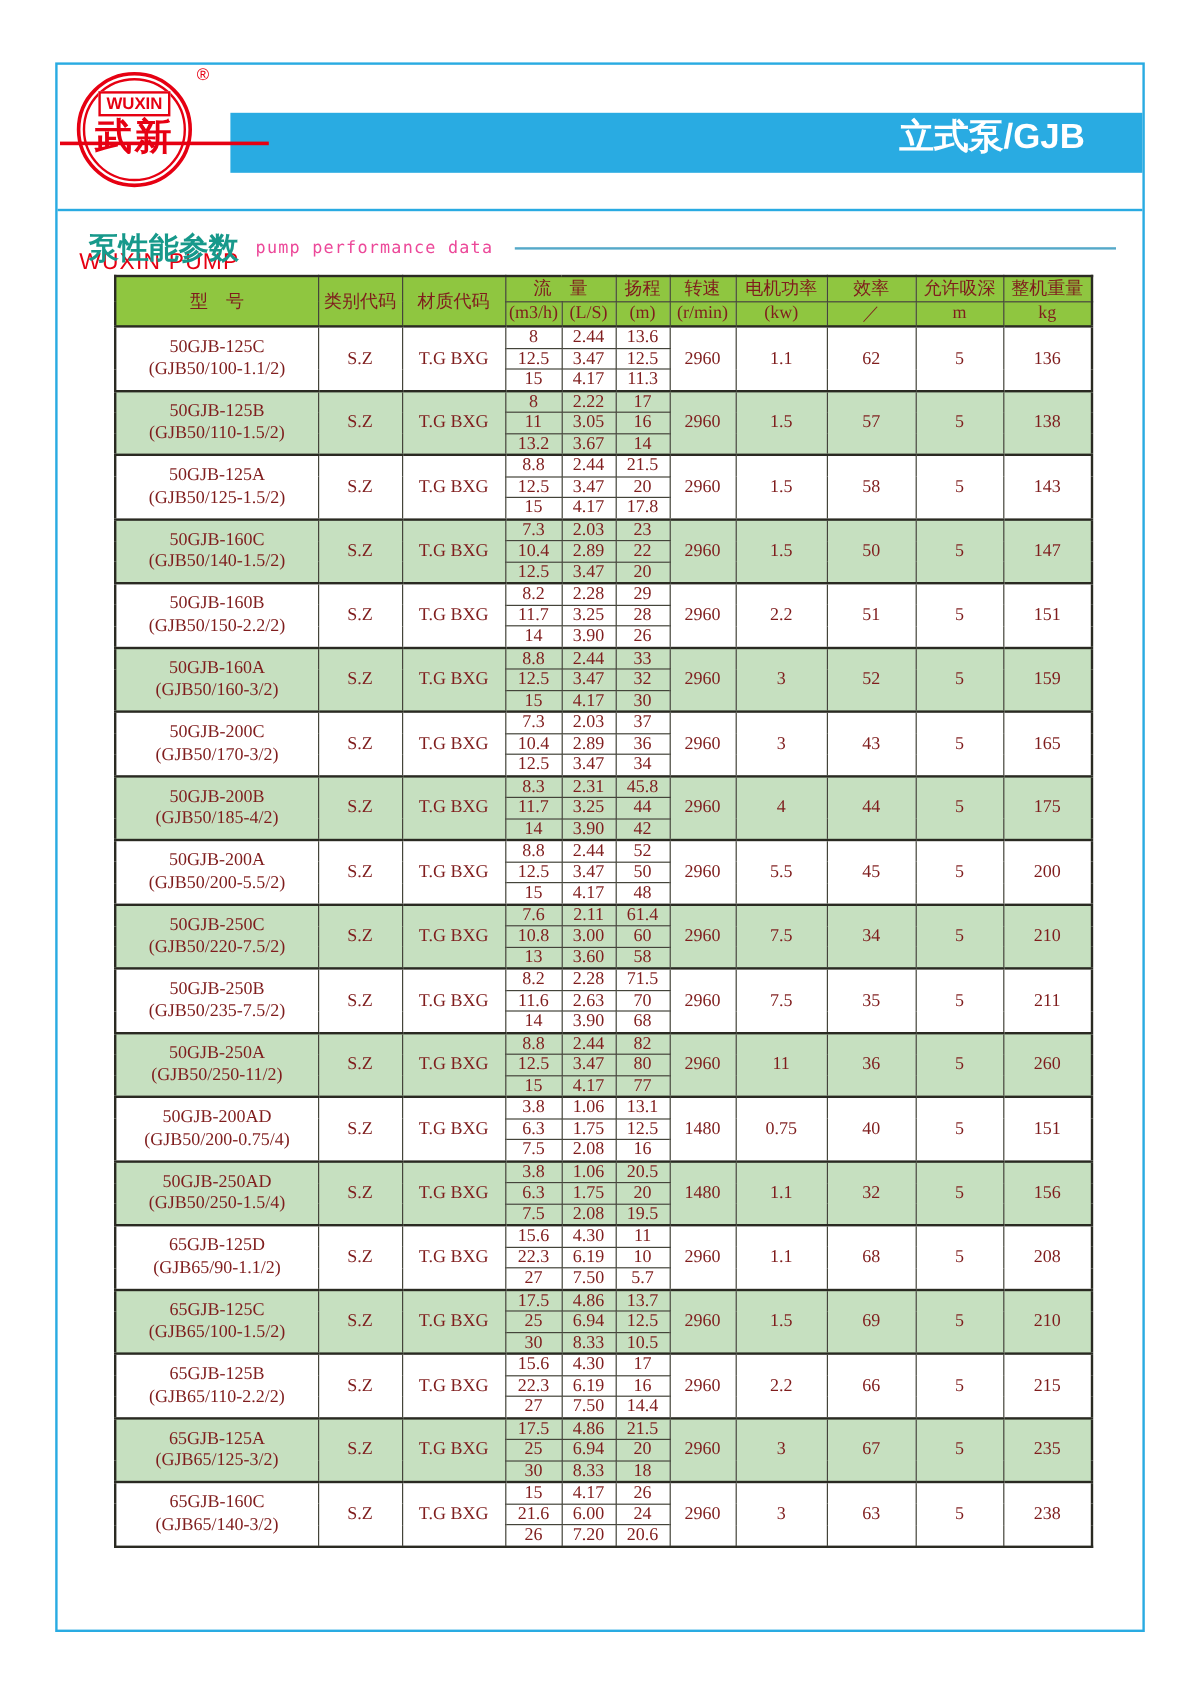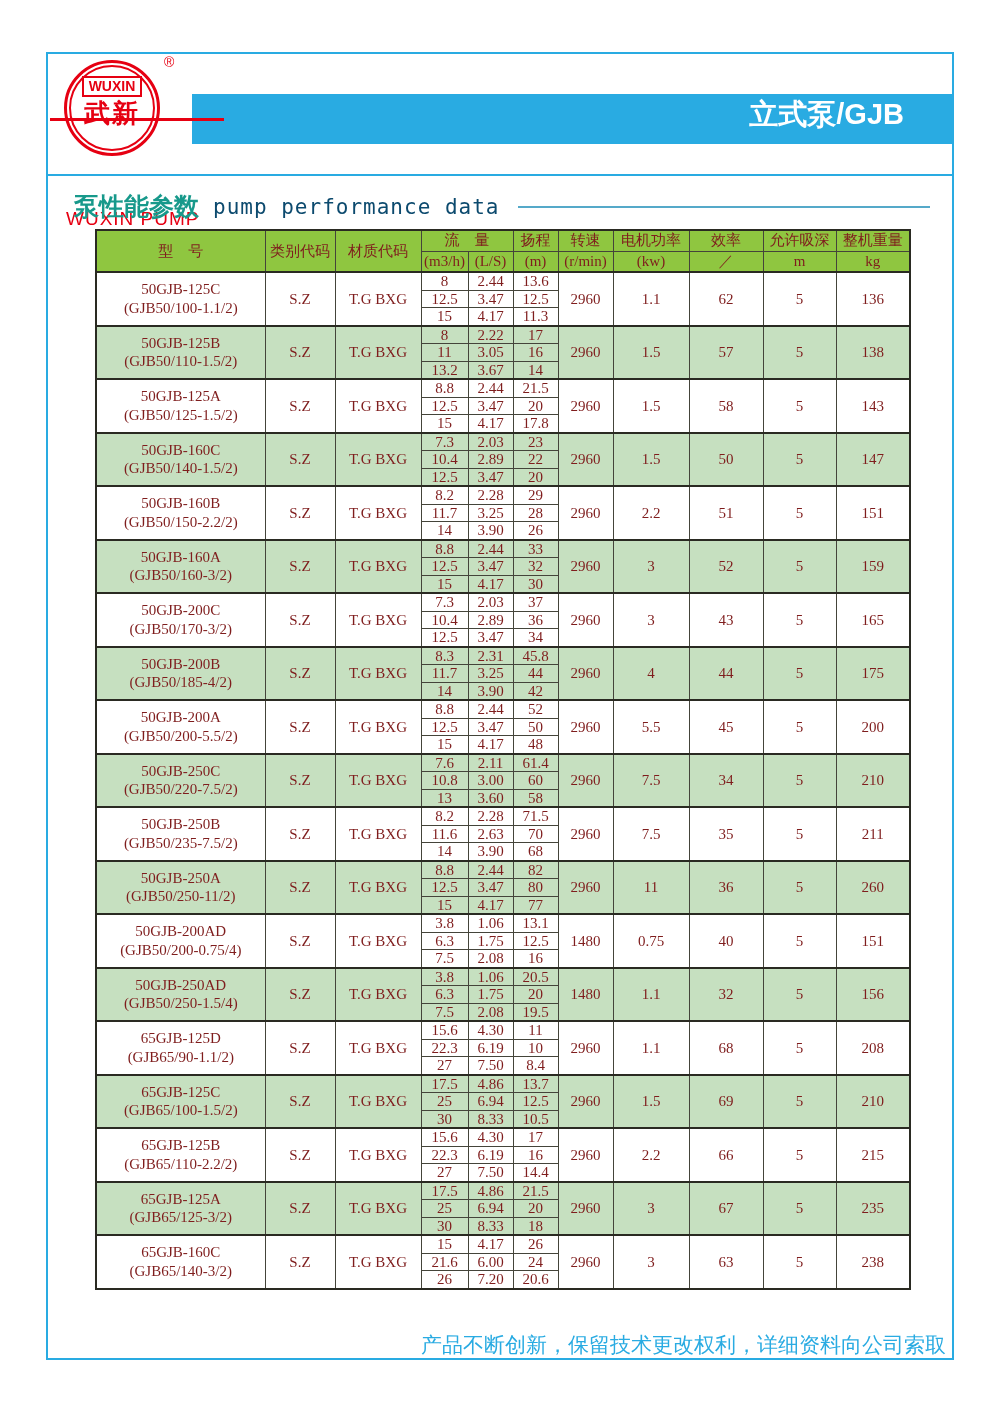--- a/index.html
+++ b/index.html
@@ -5,33 +5,33 @@
   * { margin:0; padding:0; box-sizing:border-box; }
   body { background:#ffffff; font-family:"Liberation Serif", serif; }
   .page { position:relative; width:1000px; height:1414px; background:#ffffff; margin:0 auto; overflow:hidden; }
   .frame { position:absolute; left:46px; top:52px; width:908px; height:1308px; border:2px solid #29abe2; background:#ffffff; }
 
   
   .logo { position:absolute; left:14px; top:4px; width:150px; height:170px; color:#e60012; }
   .logo-ring { position:absolute; left:2px; top:2px; width:96px; height:96px; border:3px solid #e60012; border-radius:50%; text-align:center; background:#fff; }
   .logo-ring::before { content:""; position:absolute; inset:2px; border:2px solid #e60012; border-radius:50%; }
   .logo-en-box { position:relative; display:inline-block; margin-top:13px; padding:0 5px; border:2px solid #e60012; font-family:"Liberation Sans", sans-serif; font-weight:bold; font-size:14px; line-height:17px; z-index:2; background:#fff; }
-  .logo-cn { position:relative; font-weight:bold; font-size:26px; line-height:34px; letter-spacing:2px; z-index:2; font-family:"Liberation Serif", serif; }
+  .logo-cn { position:relative; font-weight:bold; font-size:31px; line-height:34px; letter-spacing:2px; z-index:2; font-family:"Liberation Serif", serif; }
   .logo-line { position:absolute; left:-12px; top:60px; width:174px; height:3px; background:#e60012; z-index:1; }
   .logo-reg { position:absolute; left:102px; top:-4px; font-size:14px; font-family:"Liberation Sans", sans-serif; }
   .logo-caption { position:absolute; left:4px; top:102px; width:170px; font-family:"Liberation Sans", sans-serif; font-weight:normal; font-size:19px; letter-spacing:1px;margin-top:48px; }
 
   
   .banner { position:absolute; left:144px; right:0; top:40px; height:50px; background:#29abe2; color:#ffffff; font-family:"Liberation Sans", sans-serif; font-weight:bold; font-size:29px; line-height:41px; text-align:right; padding-right:48px; }
   .header-divider { position:absolute; left:0; right:0; top:120px; height:2px; background:#29abe2; }
 
   
   .section-title { position:absolute; left:26px; right:22px; top:136px; display:flex; align-items:center; }
   .title-cn { color:#17998b; font-family:Liberation Sans, sans-serif; font-weight:bold; font-size:25px; }
-  .title-en { color:#0c4a6e; font-family:"DejaVu Sans Mono", monospace; font-size:21px; margin-left:14px; letter-spacing:1px; }
+  .title-en { color:#ec4899; font-family:"DejaVu Sans Mono", monospace; font-size:14px; margin-left:14px; letter-spacing:1px; }
   .title-rule { flex:1; height:2px; background:#55a9c9; margin-left:18px; }
 
   
   table.pump { position:absolute; left:47px; top:175px; width:814px; border-collapse:collapse; table-layout:fixed; color:#7f1d1d; border:2px solid #2a2a22; }
   .pump th, .pump td { border:1px solid #44443a; text-align:center; vertical-align:middle; padding:0; }
   .pump thead th { background:#8fc640; height:21px; font-weight:normal; font-size:15px; }
   .pump tbody td { height:17px; font-size:15px; line-height:1.1; }
   .pump tbody td.group-top { border-top:2px solid #2a2a22; }
   .pump tbody tr.band-green td { background:#c6e0c0; }
   .model-cell div { line-height:1.25; }
@@ -486,21 +486,21 @@
             <td class="group-top" rowspan="3">208</td>
           </tr>
           <tr>
             <td>22.3</td>
             <td>6.19</td>
             <td>10</td>
           </tr>
           <tr>
             <td>27</td>
             <td>7.50</td>
-            <td>8.4</td>
+            <td>5.7</td>
           </tr>
           <tr class="band-green">
             <td class="model-cell group-top" rowspan="3">
               <div>65GJB-125C</div>
               <div>(GJB65/100-1.5/2)</div>
             </td>
             <td class="group-top" rowspan="3">S.Z</td>
             <td class="group-top" rowspan="3">T.G BXG</td>
             <td class="group-top">17.5</td>
             <td class="group-top">4.86</td>
@@ -595,15 +595,14 @@
             <td>24</td>
           </tr>
           <tr>
             <td>26</td>
             <td>7.20</td>
             <td>20.6</td>
           </tr>
         </tbody>
     </table>
 
-    <div class="footer-note">产品不断创新，保留技术更改权利，详细资料向公司索取</div>
   </div>
 </div>
 
 </body></html>

